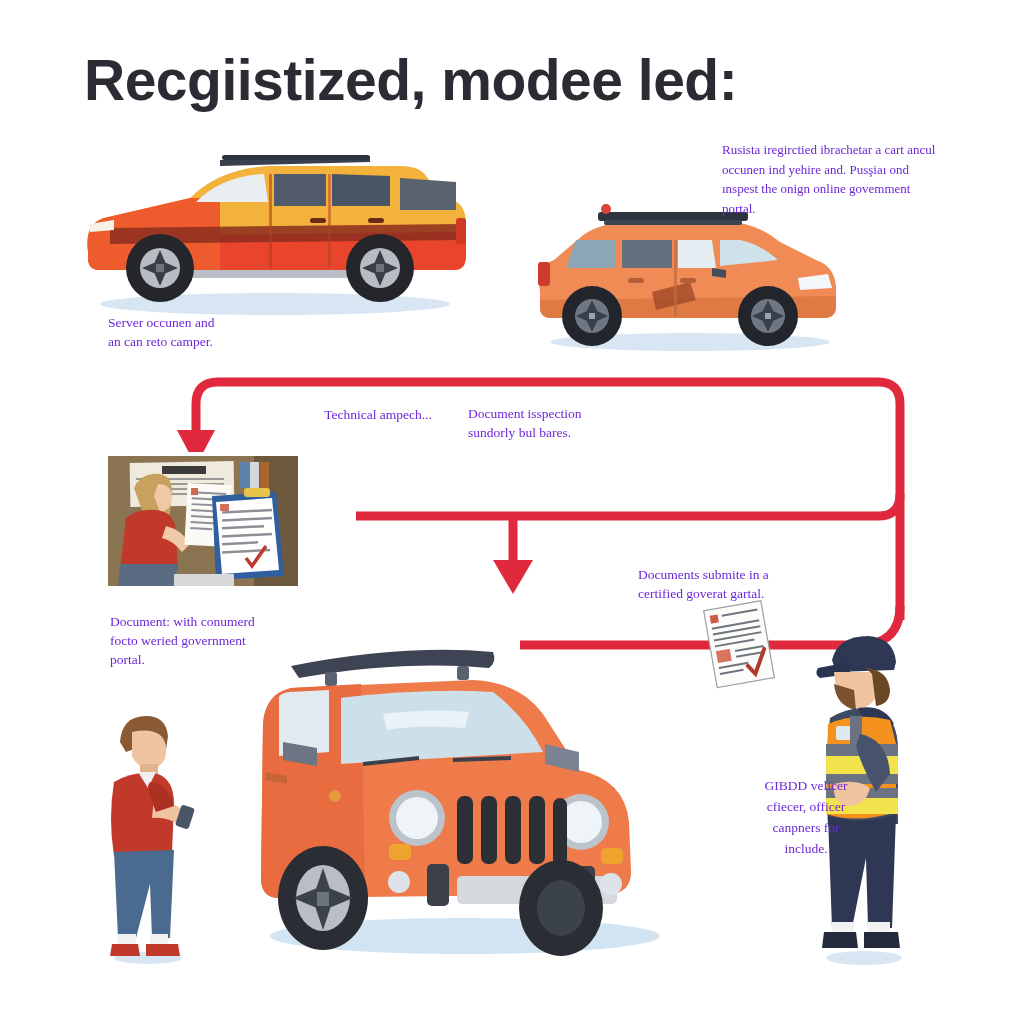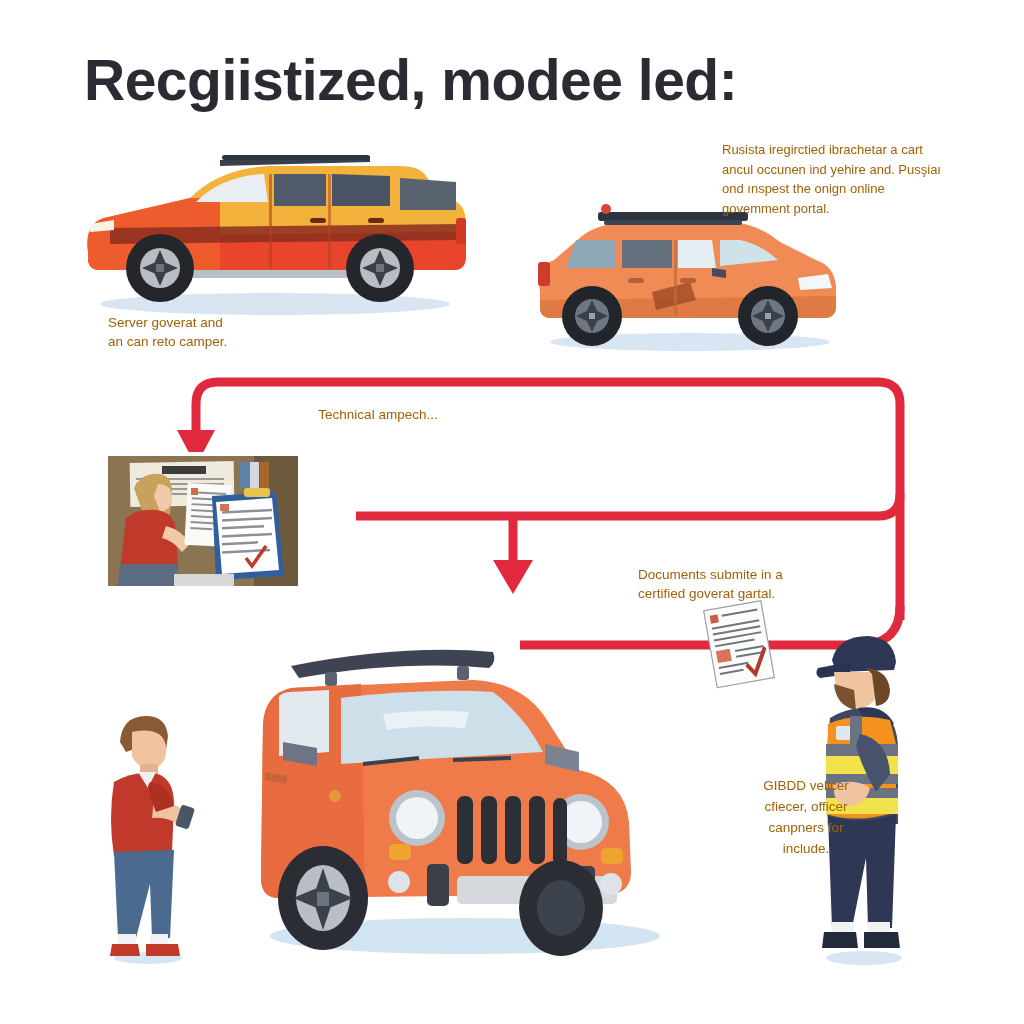--- a/index.html
+++ b/index.html
@@ -21,22 +21,22 @@
     font-size:57px;font-weight:bold;color:#2b2b33;letter-spacing:-0.5px;
     font-family:"Liberation Sans", sans-serif;
   }
   .title-year{
     font-size:62px;font-weight:bold;color:#ef2a2a;margin-left:18px;
     letter-spacing:-1px;
   }
 
   
   .cap{
-    position:absolute;color:#a16207;font-size:13.5px;line-height:19px;
-    font-family:Liberation Sans, sans-serif;white-space:pre-line;
+    position:absolute;color:#6d28d9;font-size:13.5px;line-height:19px;
+    font-family:Liberation Serif, serif;white-space:pre-line;
   }
 
   #intro-paragraph{left:722px;top:140px;width:225px;font-size:13px;line-height:19.5px;}
   #caption-van{left:108px;top:313px;width:240px;}
   #label-technical{left:278px;top:405px;width:200px;text-align:center;}
   #label-docinspect{left:468px;top:404px;width:215px;text-align:left;}
   #caption-inspection{left:110px;top:612px;width:230px;}
   #label-docsubmit{left:638px;top:547px;width:230px;margin-top:18px;}
   #caption-officer{left:706px;top:775px;width:200px;text-align:center;line-height:21px;}
 
@@ -114,21 +114,21 @@
       <path d="M90 118 L96 132 L84 132 Z M108 136 L94 142 L94 130 Z M90 154 L84 140 L96 140 Z M72 136 L86 130 L86 142 Z" fill="#3a3f47"></path>
     </g>
     <g>
       <circle cx="310" cy="136" r="34" fill="#24262b"></circle>
         <circle cx="310" cy="136" r="20" fill="#b8bdc4"></circle>
       <circle cx="310" cy="136" r="7" fill="#6d737c"></circle>
       <path d="M310 118 L316 132 L304 132 Z M328 136 L314 142 L314 130 Z M310 154 L304 140 L316 140 Z M292 136 L306 130 L306 142 Z" fill="#3a3f47"></path>
     </g>
   </svg>
 
-  <div class="cap" id="caption-van">Server goverat and
+  <div class="cap" id="caption-van">Server occunen and
 an can reto camper.</div>
 
   <svg class="art" id="suv-crossover" viewBox="0 0 320 160">
     <ellipse cx="160" cy="146" rx="140" ry="9" fill="#d7e6f2"></ellipse>
 
     <path d="M10 96 Q6 70 24 64 L52 40 Q70 26 104 26 L196 26 Q226 26 250 46 L286 64 Q304 70 306 90 L306 110 Q306 122 294 122 L22 122 Q10 122 10 112 Z" fill="#f08b55"></path>
     <path d="M10 104 L306 100 L306 110 Q306 122 294 122 L22 122 Q10 122 10 112 Z" fill="#e07a45"></path>
 
     <rect x="68" y="16" width="150" height="9" rx="3" fill="#2e3340"></rect>
     <rect x="74" y="24" width="138" height="5" rx="2" fill="#3c4352"></rect>
@@ -157,20 +157,22 @@
       <circle cx="238" cy="120" r="30" fill="#22252b"></circle>
         <circle cx="238" cy="120" r="17" fill="#6e7682"></circle>
       <circle cx="238" cy="120" r="6" fill="#9aa2ad"></circle>
       <path d="M238 104 L244 117 L232 117 Z M254 120 L241 126 L241 114 Z M238 136 L232 123 L244 123 Z M222 120 L235 114 L235 126 Z" fill="#3a4049"></path>
     </g>
   </svg>
 
   <div class="cap" id="intro-paragraph">Rusista iregirctied ibrachetar a cart ancul occunen ind yehire and. Pusşiaı ond ınspest the onign online govemment portal.</div>
 
   <div class="cap" id="label-technical">Technical ampech...</div>
+  <div class="cap" id="label-docinspect">Document isspection
+  sundorly bul bares.</div>
 
   <svg class="art" id="inspection-photo" viewBox="0 0 198 138">
     <rect x="0" y="0" width="198" height="138" fill="#ffffff"></rect>
     <rect x="4" y="4" width="190" height="130" fill="#7a6a4e"></rect>
 
     <rect x="4" y="4" width="190" height="130" fill="#8a7452"></rect>
     <rect x="150" y="4" width="44" height="130" fill="#6d5a3e"></rect>
 
     <rect x="26" y="10" width="104" height="44" fill="#efe9de" transform="rotate(-1 78 32)"></rect>
     <rect x="58" y="14" width="44" height="8" fill="#3b3b3b"></rect>
@@ -214,20 +216,23 @@
       <rect x="118" y="82" width="50" height="2.5" transform="rotate(-3 143 83)"></rect>
       <rect x="118" y="90" width="36" height="2.5" transform="rotate(-3 136 91)"></rect>
       <rect x="118" y="98" width="48" height="2.5" transform="rotate(-3 142 99)"></rect>
     </g>
     <rect x="116" y="52" width="9" height="7" fill="#d4705a"></rect>
     <path d="M142 106 L148 114 L162 94" stroke="#c0392b" stroke-width="3.5" fill="none"></path>
     <rect x="140" y="36" width="26" height="9" rx="3" fill="#e8c44c"></rect>
     <rect x="70" y="122" width="60" height="12" fill="#d5d7d9"></rect>
   </svg>
 
+  <div class="cap" id="caption-inspection">Document: with conumerd
+focto weried government
+portal.</div>
 
   <div class="cap" id="label-docsubmit">Documents submite in a
 certified goverat gartal.</div>
 
   <svg class="art" id="document-cert" viewBox="0 0 92 95">
     <g transform="rotate(-10 46 47)">
       <rect x="16" y="8" width="58" height="78" fill="#fcfcfb" stroke="#9aa0a6" stroke-width="1.2"></rect>
       <rect x="21" y="14" width="8" height="8" fill="#cf5a46"></rect>
       <g fill="#6f757c">
         <rect x="33" y="15" width="36" height="2"></rect>

